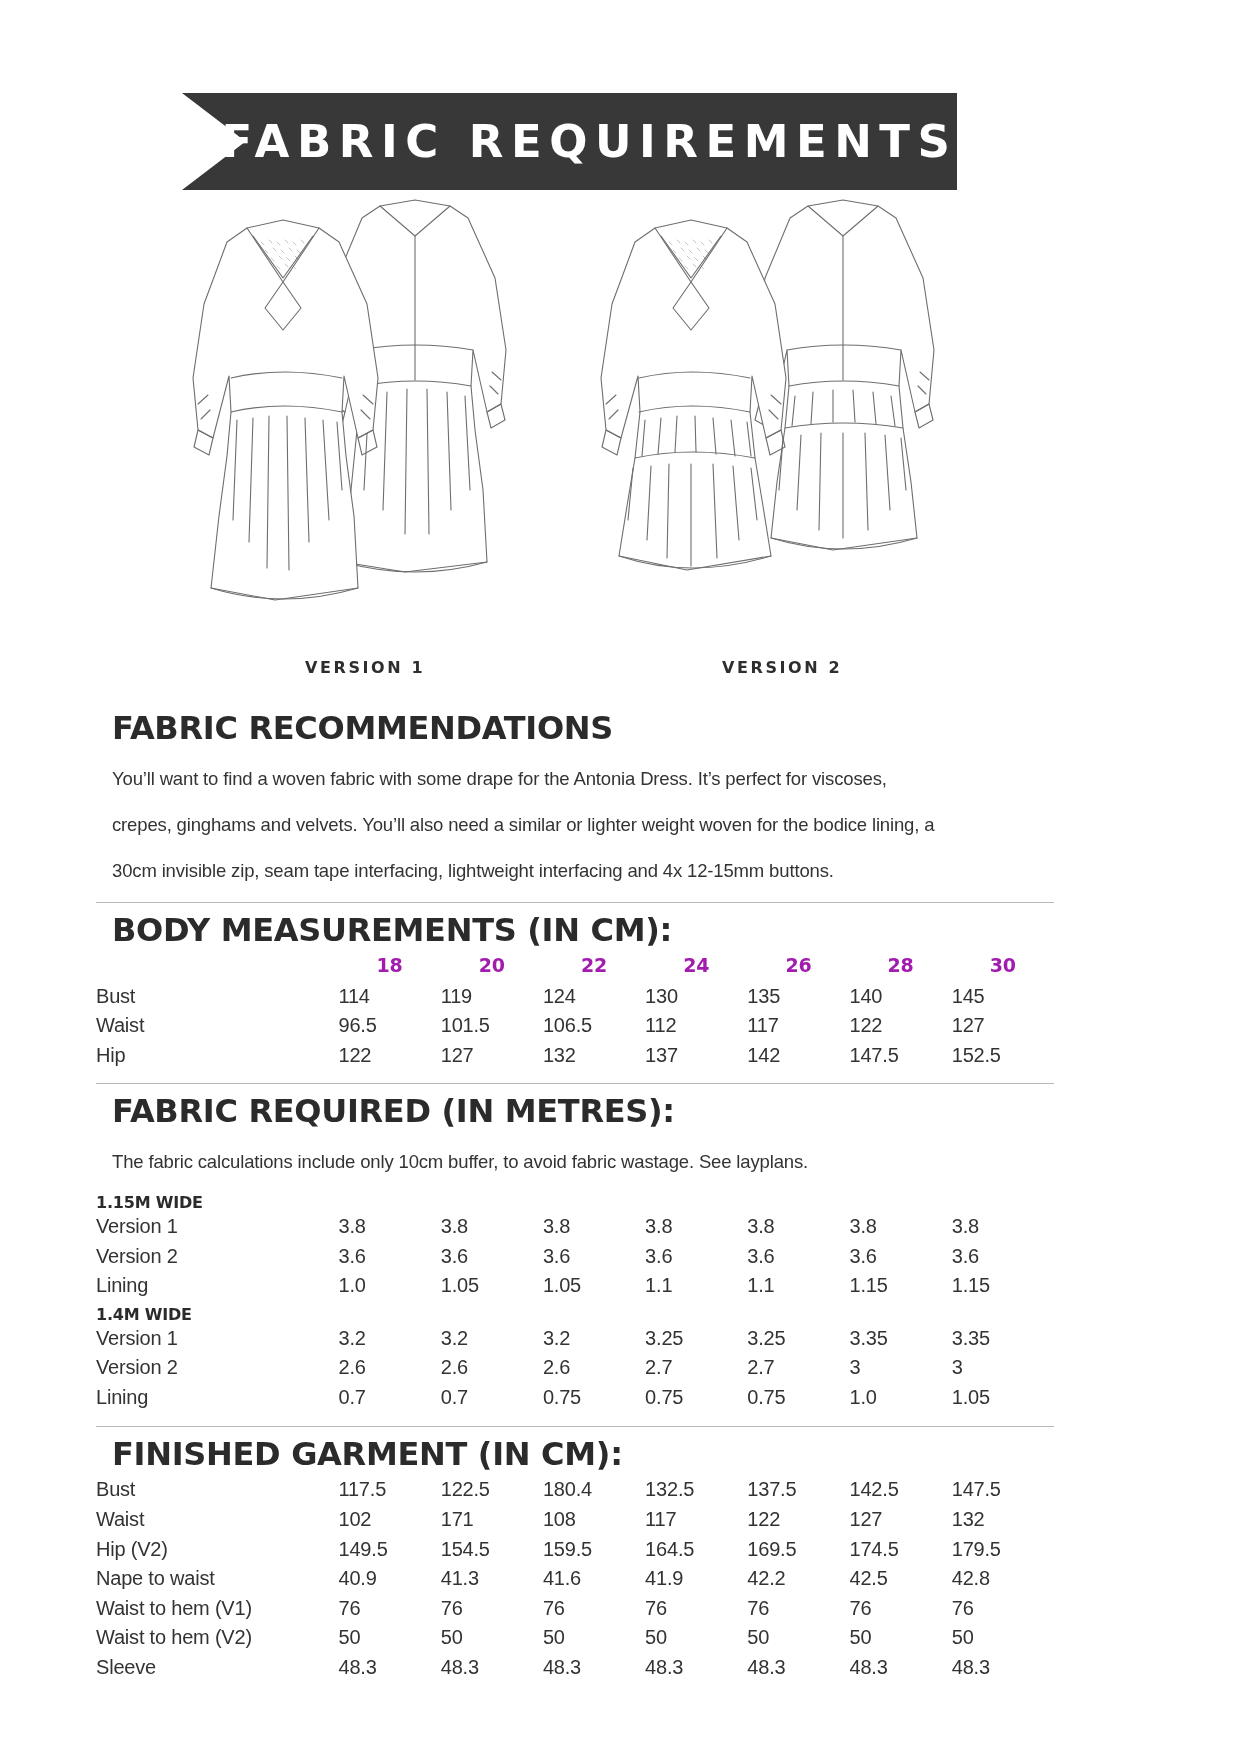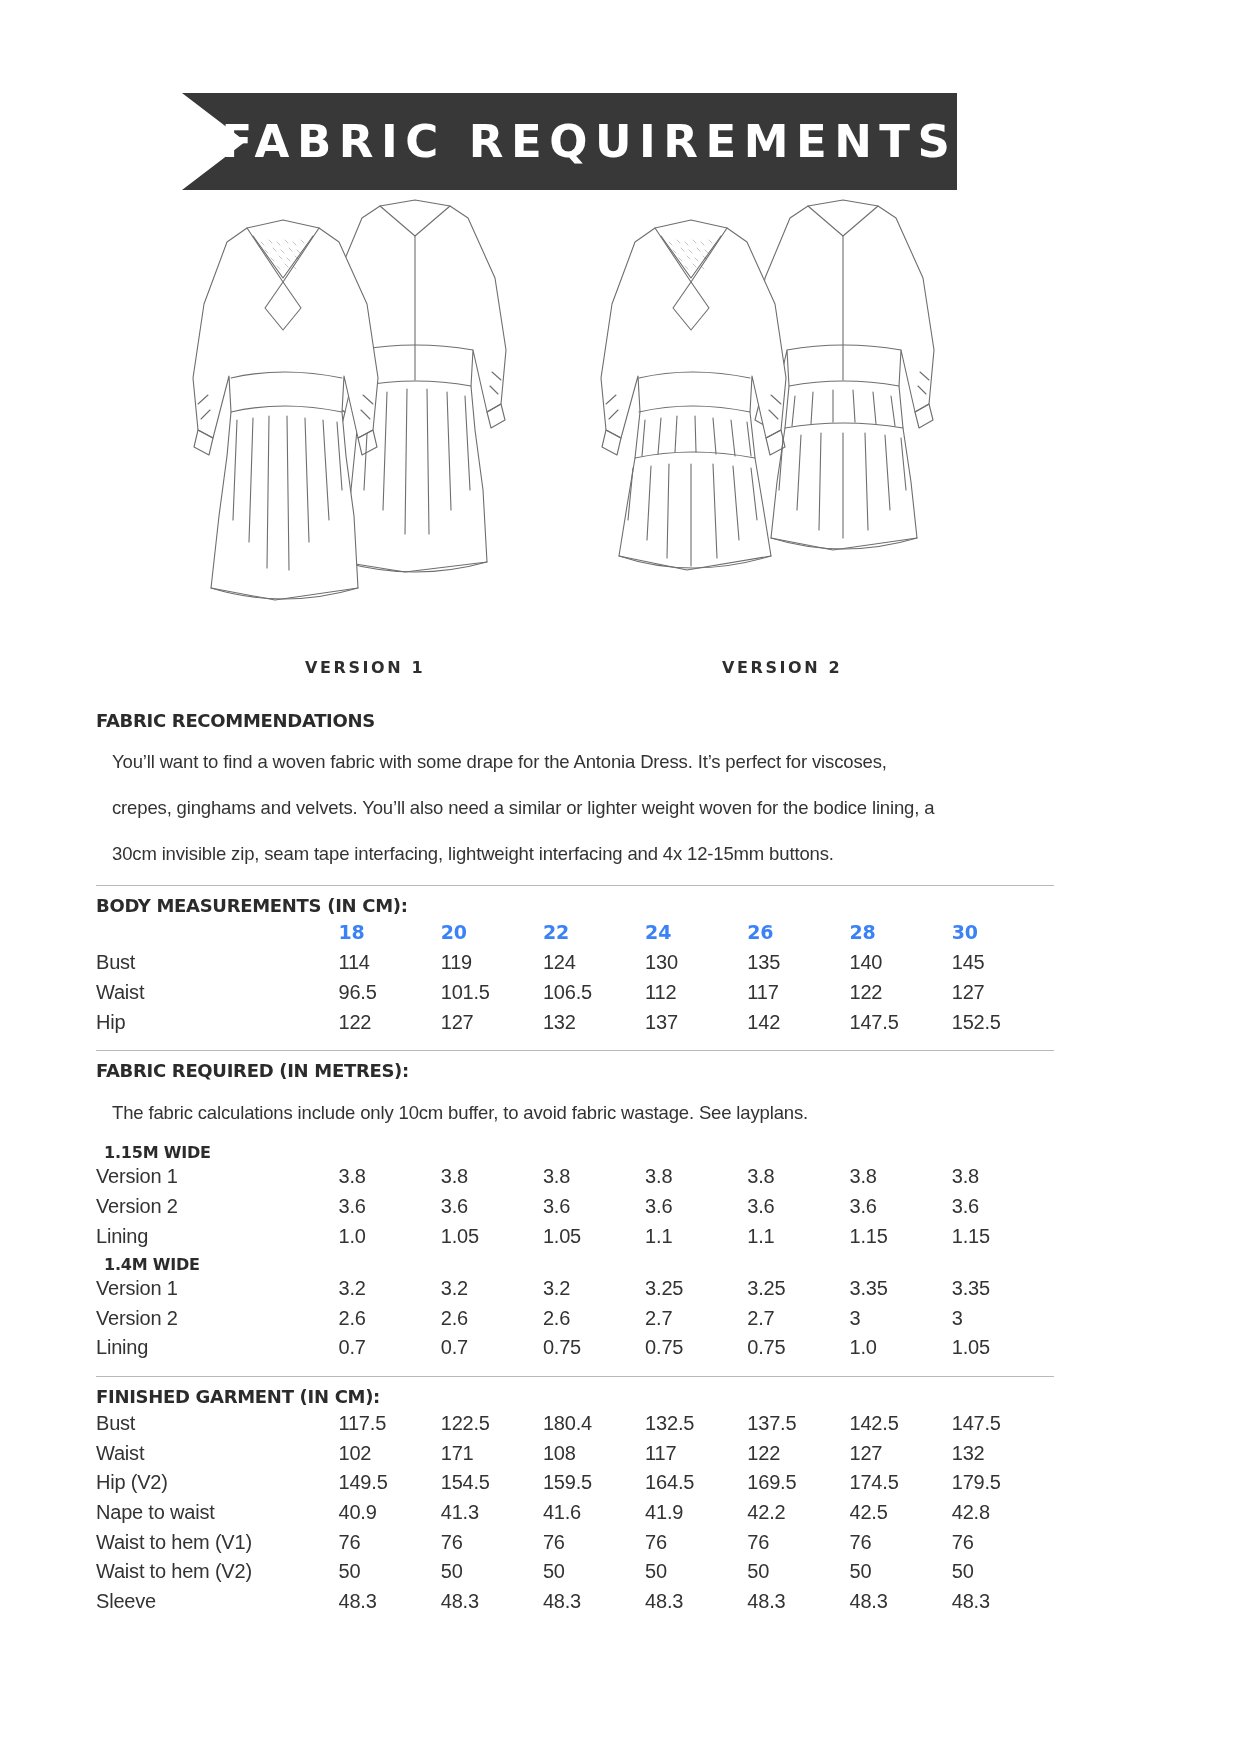--- a/index.html
+++ b/index.html
@@ -83,45 +83,45 @@
   
   .content {
     position: absolute;
     left: 96px;
     top: 710px;
     width: 958px;
   }
 
   h2.section-head {
     font-family: "DejaVu Sans", sans-serif;
-    font-size: 18px;
+    font-size: 32px;
     font-weight: bold;
     letter-spacing: -0.3px;
-    margin: 0 0 2px 0;
+    margin: 0 0 2px 16px;
     color: #2b2b2b;
     line-height: 1.18;
   }
   p.body-text {
     font-family: "Liberation Sans", sans-serif;
     font-size: 18.5px;
     line-height: 1.62;
     margin: 16px;
     color: #333333;
     letter-spacing: -0.15px;
   }
   .rule {
     border: 0;
     border-top: 1.5px solid #b9b9b9;
     margin: 13px 0 9px 0;
   }
   .sub-head {
     font-family: "DejaVu Sans", sans-serif;
     font-size: 16px;
     font-weight: bold;
-    margin: 4px 0 0 8px;
+    margin: 4px 0 0 0;
     letter-spacing: -0.2px;
     color: #2b2b2b;
   }
 
   
   table.meas {
     width: 100%;
     border-collapse: collapse;
     table-layout: fixed;
     font-family: "Liberation Sans", sans-serif;
@@ -136,22 +136,23 @@
     line-height: 1.48;
     color: #333333;
     font-weight: normal;
     vertical-align: baseline;
     letter-spacing: -0.2px;
   }
   table.meas thead th {
     font-family: "DejaVu Sans", sans-serif;
     font-size: 19px;
     font-weight: bold;
-    color: #3b82f6;
+    color: #a21caf;
     padding-bottom: 2px;
+    text-align: center;
   }
   table.meas td.row-label { color: #333333; }
 
   .tight td { line-height: 1.46; }
 </style>
 </head>
 <body>
 
 <div class="banner-wrap">
   <div class="banner-shape"></div>

